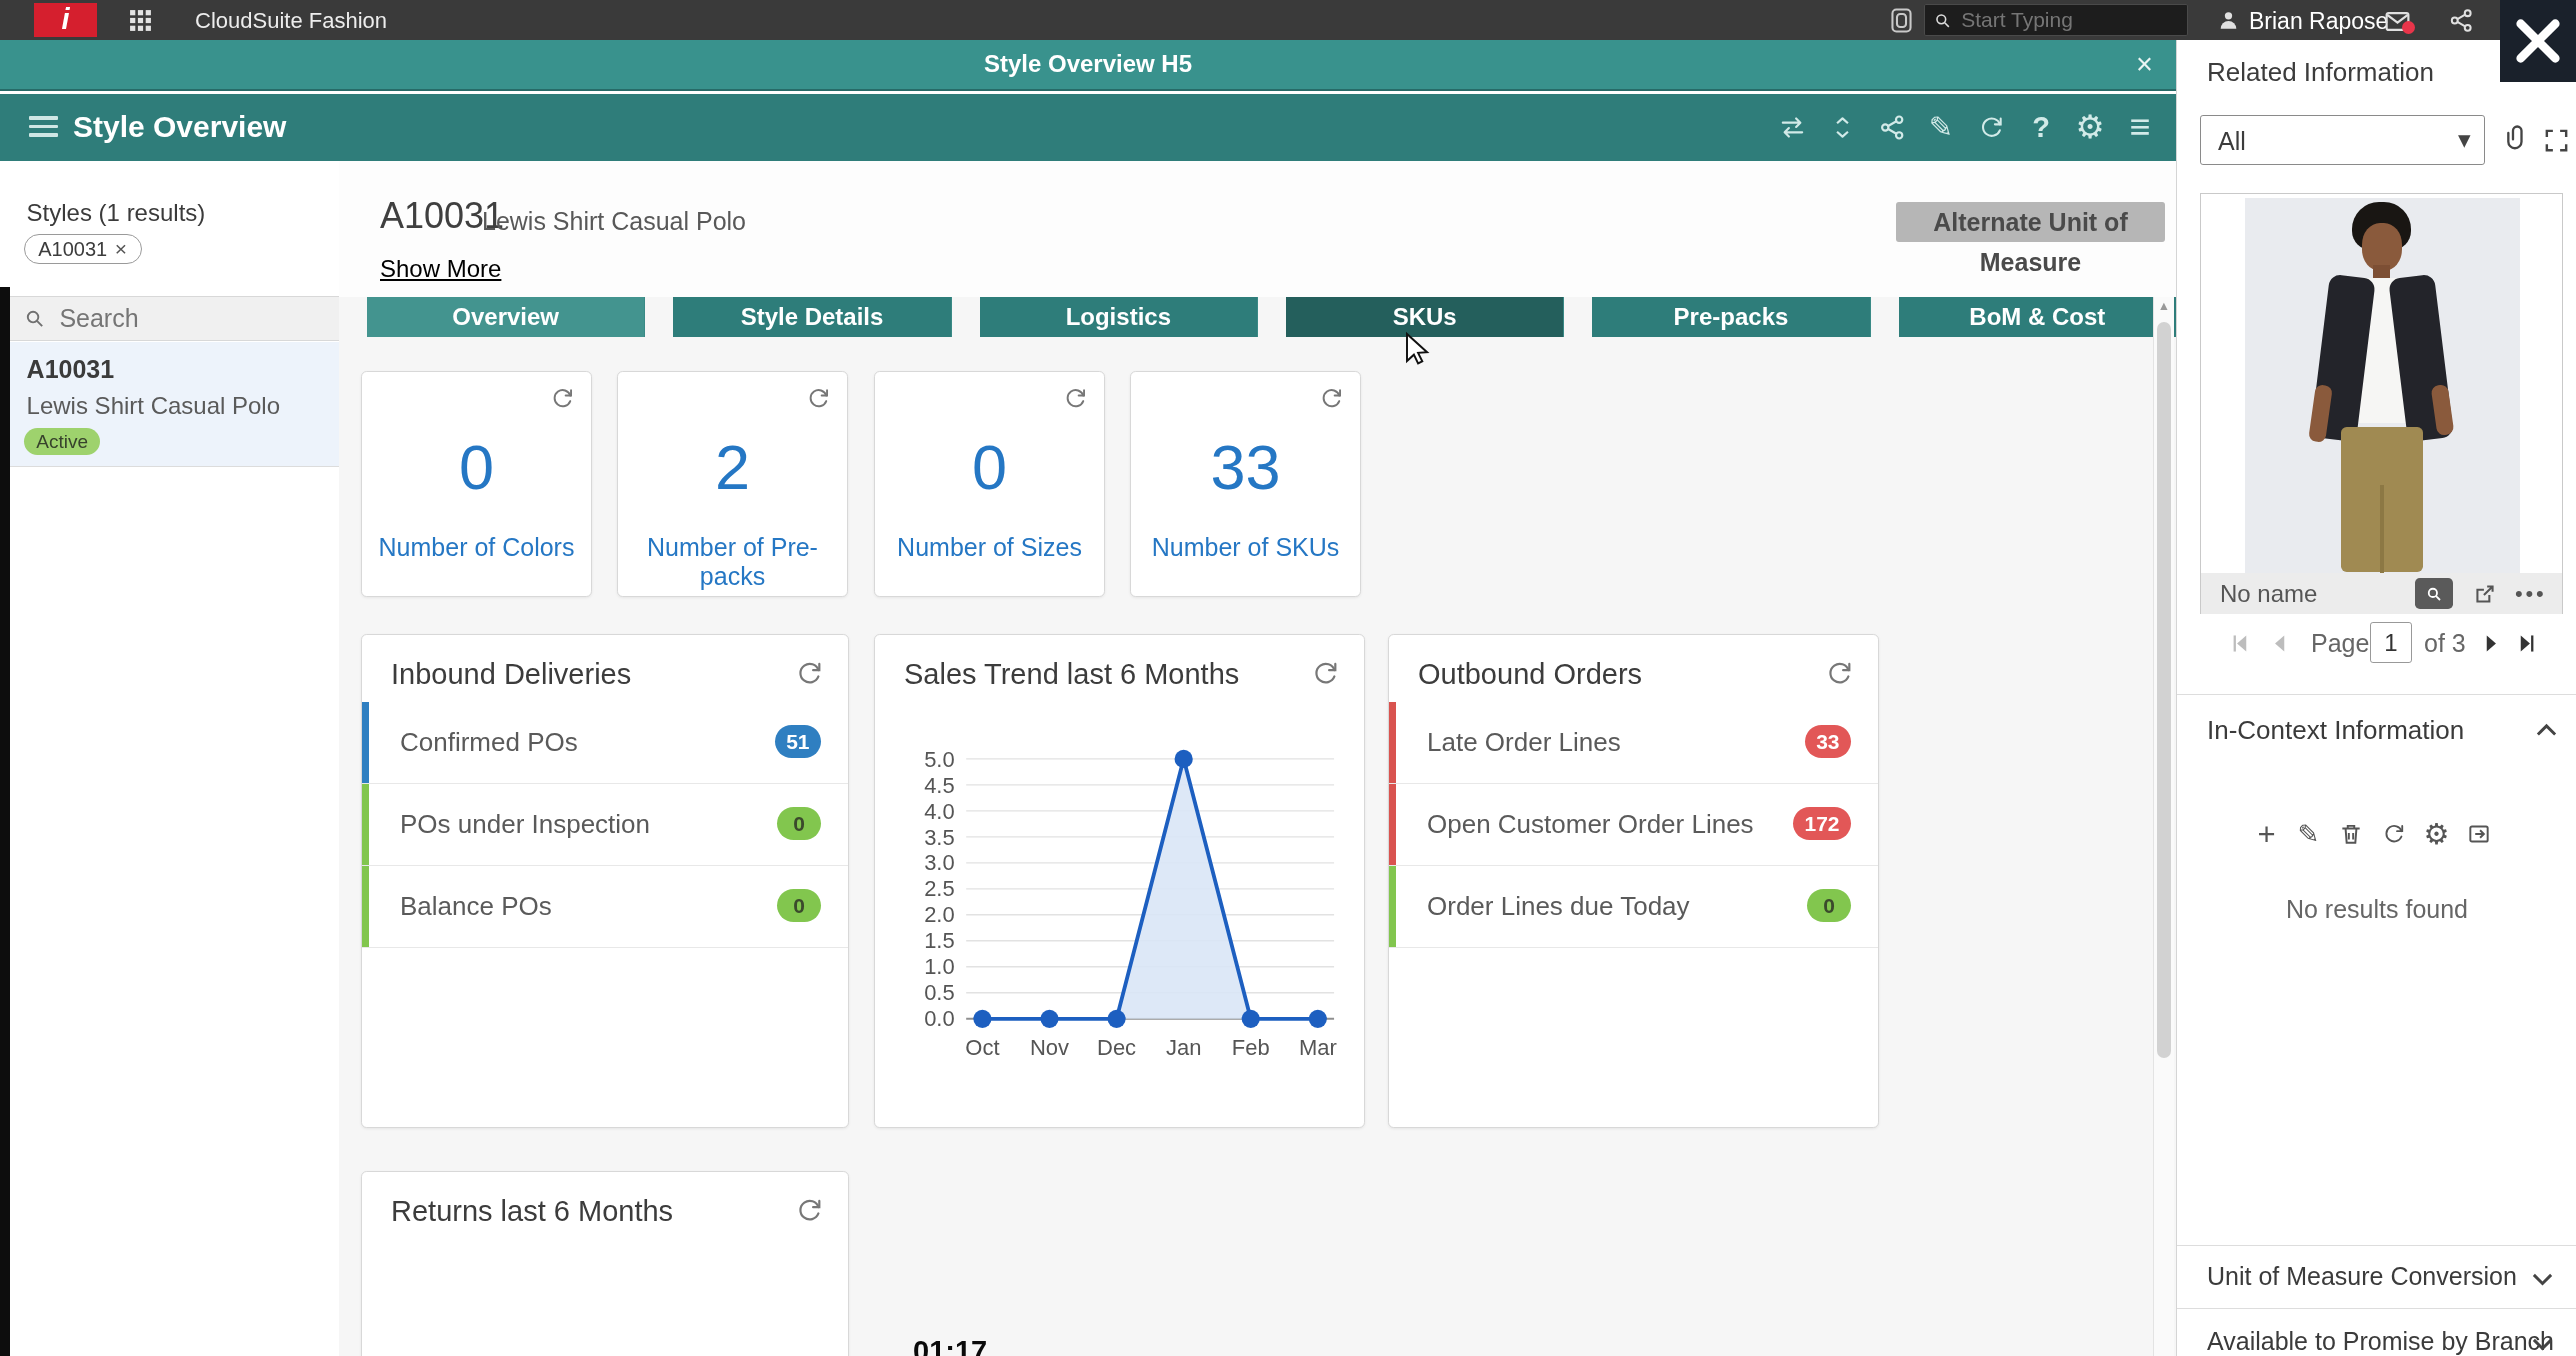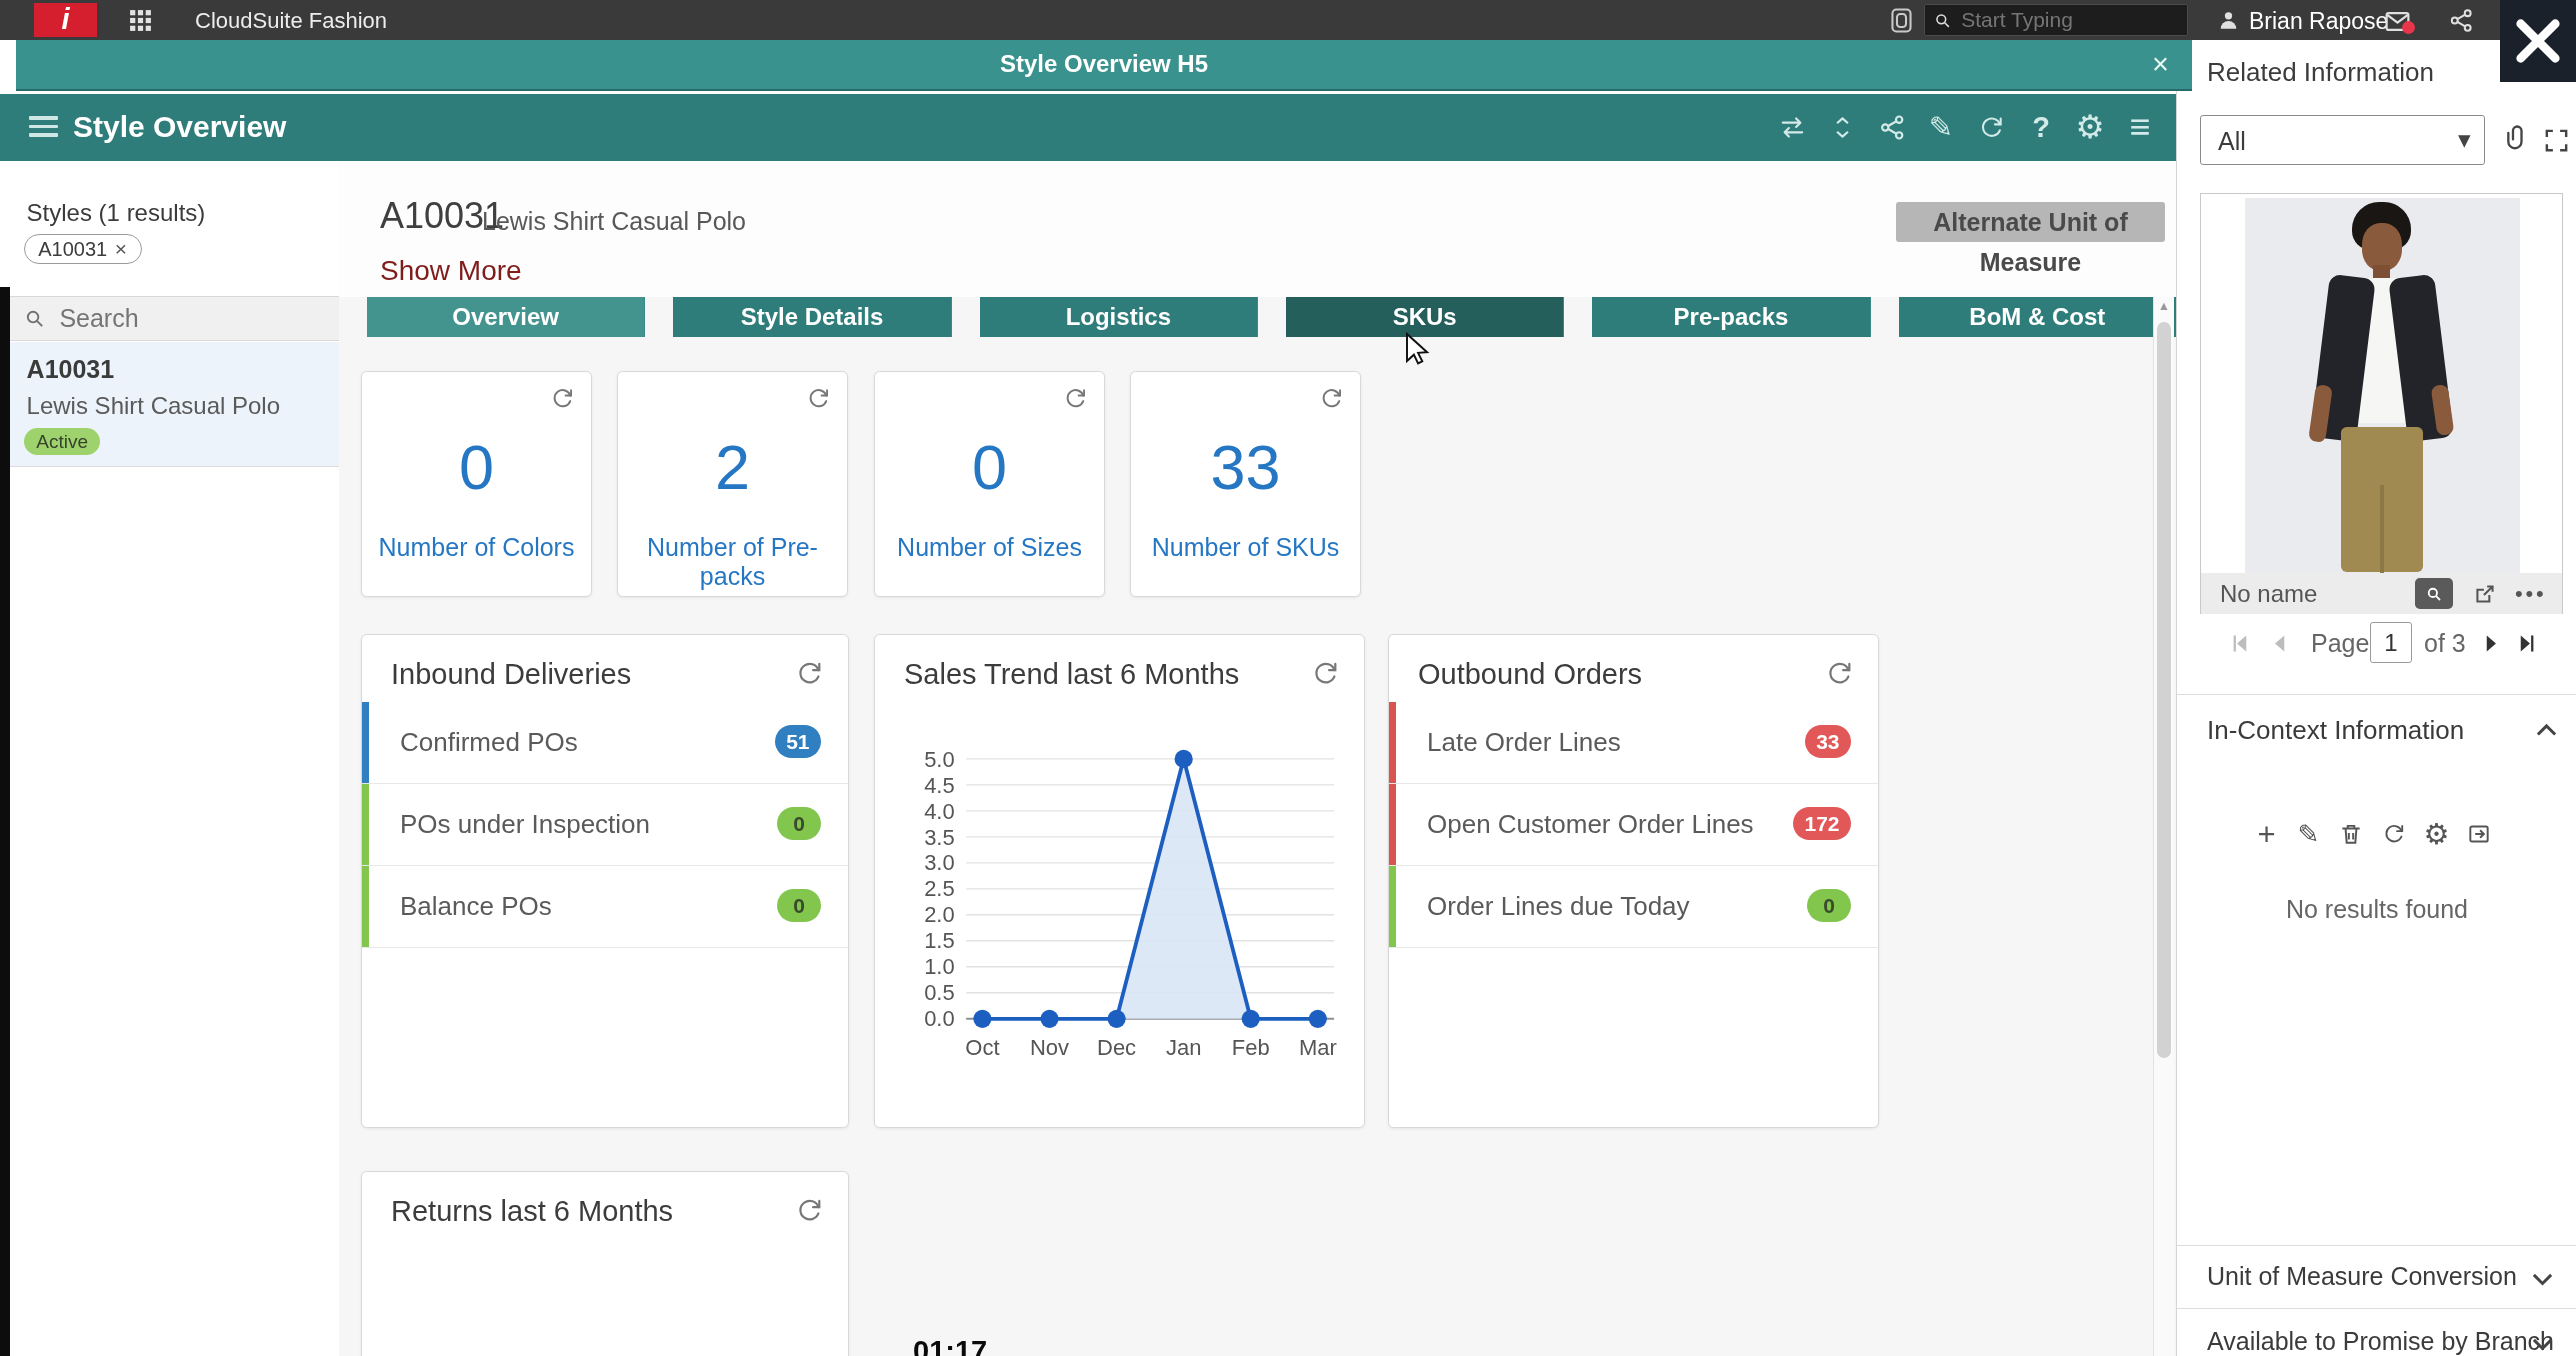--- a/index.html
+++ b/index.html
@@ -20,21 +20,21 @@
   #topsearch svg { width:19px; height:19px; color:#dcdcdc; flex:0 0 auto; }
   #topsearch input { background:transparent; border:none; outline:none; color:#c7c7c7;
     font-size:21px; margin-left:9.6px; width:191px; font-family:"Liberation Sans",sans-serif; }
   #user-icon { left:2216px; top:7.6px; width:25px; height:25px; color:#e0e0e0; }
   #user-name { left:2249px; top:7.6px; font-size:23px; color:#fff; }
   #mail-icon { left:2383px; top:6.7px; width:29px; height:27px; color:#e0e0e0; }
   #mail-dot { left:2402px; top:21px; width:13.4px; height:13.4px; border-radius:50%; background:#e8354a; }
   #share-icon-top { left:2448px; top:6.7px; width:27px; height:27px; color:#e0e0e0; }
 
   
-  #titlebar { left:16px; top:40px; width:2176px; height:51px; background:#39928d;
+  #titlebar { left:0; top:40px; width:2176px; height:51px; background:#39928d;
     border-bottom:2.9px solid #276b68; z-index:4; }
   #window-title { width:100%; text-align:center; line-height:48px; color:#fff;
     font-size:24px; font-weight:bold; }
   #window-close { right:23px; top:8.6px; color:#eaf4f3; font-size:29px; line-height:31px; }
 
   
   #appheader { left:0; top:94px; width:2176px; height:67px; background:#2f7d7a; z-index:4; }
   #burger { left:29px; top:22px; width:29px; height:23px; }
   #burger i { display:block; height:3.8px; background:#cfe7e5; margin-bottom:4.8px; border-radius:1px; }
   #page-title { left:73px; top:16.3px; color:#fff; font-size:30px; font-weight:bold; }
@@ -61,21 +61,21 @@
   #sb-item .code { left:17px; top:13.4px; font-size:25px; font-weight:bold; color:#3b3b3b; }
   #sb-item .name { left:17px; top:50px; font-size:24px; color:#5a5a5a; }
   #sb-item .pill { left:14.3px; top:86px; height:27px; background:#9ed26d; border-radius:13.4px;
     padding:0 12.4px; font-size:19px; color:#37422c; line-height:27px; }
 
   
   #main { left:339px; top:161px; width:1837px; height:1196px; background:#f6f6f6; }
   #main-headerzone { left:0; top:0; width:1837px; height:136px; background:#fdfdfd; }
   #style-code { left:41px; top:34px; font-size:36px; color:#3f3f3f; }
   #style-name { left:143px; top:46px; font-size:25px; color:#585858; }
-  #show-more { left:41px; top:94px; font-size:28px; color:#7f1d1d; }
+  #show-more { left:41px; top:94px; font-size:24px; color:#000000; text-decoration:underline; }
   #alt-uom { left:1557px; top:41px; width:269px; height:40px; background:#b6b6b6; border-radius:2.9px;
     font-size:25px; font-weight:600; color:#4a4a4a; text-align:center; line-height:40px; }
   #tabbar { left:0; top:136px; width:1837px; height:40px; display:flex; }
   .tab { flex:1; background:#2e7d7a; color:#fff; font-size:24px; font-weight:bold;
     text-align:center; line-height:40px; border-right:1px solid #3a8a86;margin-left:28px; }
   .tab.active { background:#43948f; }
   .tab.hover { background:#245f5c; }
 
   .card { background:#fff; border:1px solid #d8d8d8; border-radius:5.7px;
     box-shadow:0 1px 2.9px rgba(0,0,0,.07); }

